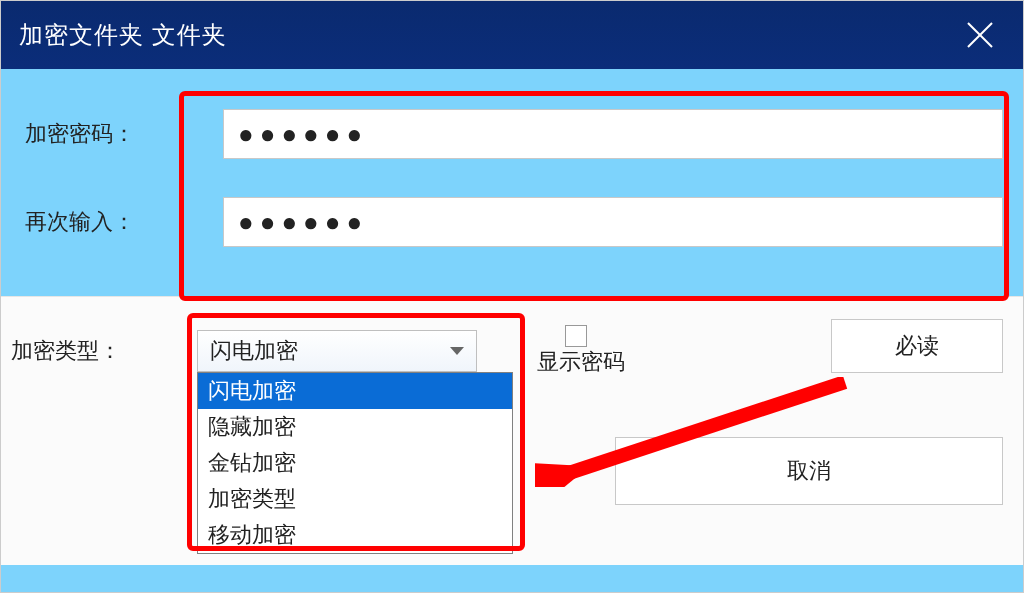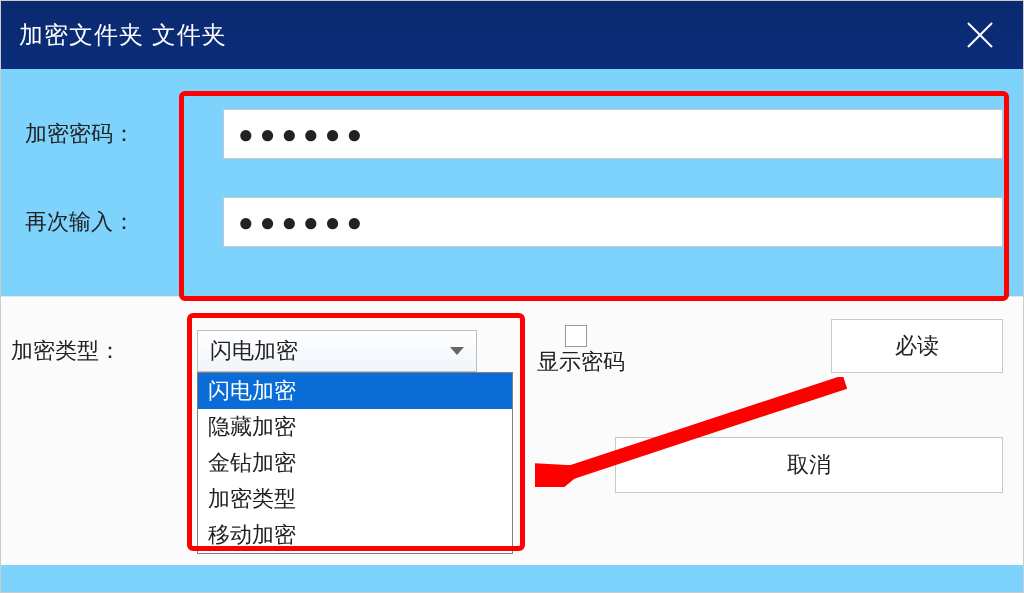--- a/index.html
+++ b/index.html
@@ -195,21 +195,21 @@
     .btn-must {
       position: absolute;
       right: 20px;
       top: 22px;
     }
     .btn-cancel {
       position: absolute;
       right: 20px;
       top: 140px;
       width: 388px;
-      height: 56px;
+      height: 68px;
     }
 
     .arrow {
       position: absolute;
       left: 534px;
       top: 80px;
       width: 320px;
       height: 110px;
       z-index: 30;
       pointer-events: none;

